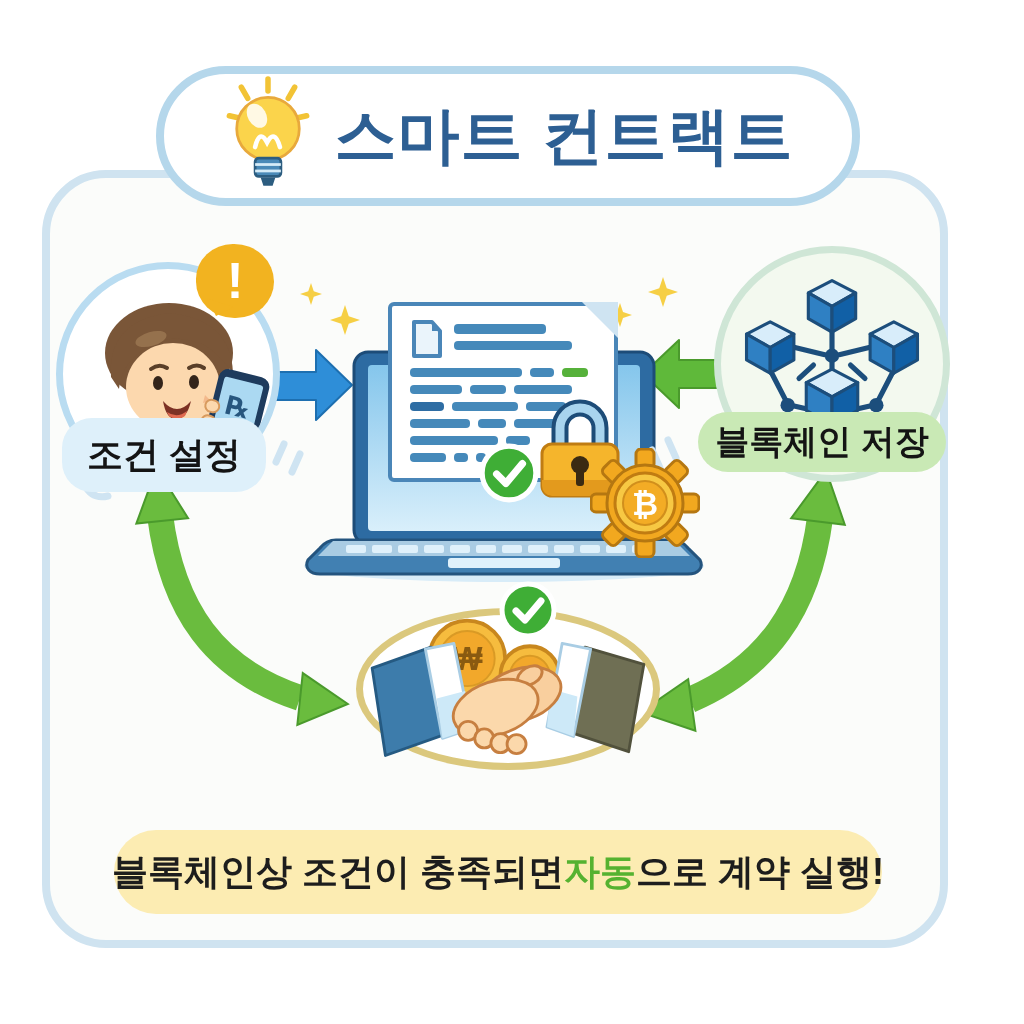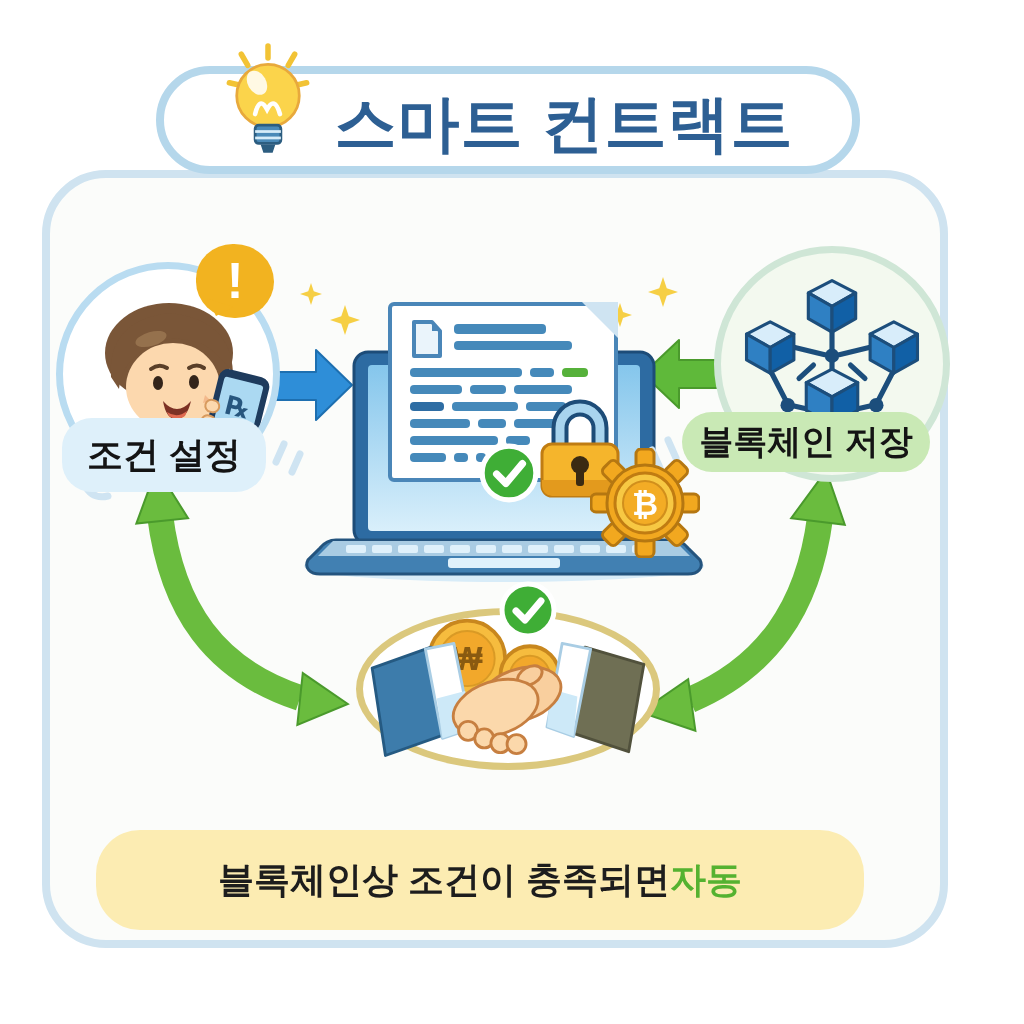--- a/index.html
+++ b/index.html
@@ -4,23 +4,23 @@
 <style>
   html,body{margin:0;padding:0;background:#ffffff;}
   *{box-sizing:border-box;font-family:"Liberation Sans","DejaVu Sans",sans-serif;}
   #stage{position:relative;width:1024px;height:1024px;background:#fff;overflow:hidden;}
 
   
   #panel{position:absolute;left:42px;top:170px;width:906px;height:778px;
     background:var(--panel_bg);border:8px solid var(--panel_border);border-radius:64px;z-index:0;}
 
   
-  #title-box{position:absolute;left:156px;top:66px;width:704px;height:108px;background:#fff;
+  #title-box{position:absolute;left:156px;top:66px;width:704px;height:140px;background:#fff;
     border:8px solid var(--title_border);border-radius:72px;z-index:6;
-    display:flex;align-items:flex-end;justify-content:center;gap:20px;}
+    display:flex;align-items:center;justify-content:center;gap:20px;}
   #title-text{font-size:62px;font-weight:800;color:var(--title_text);letter-spacing:1px;white-space:nowrap;}
 
   
   #arrows{position:absolute;left:0;top:0;width:1024px;height:1024px;z-index:1;pointer-events:none;}
 
   
   .node-circle{position:absolute;border-radius:50%;background:#fff;z-index:2;}
   #person-circle{left:56px;top:262px;width:224px;height:224px;border:7px solid var(--condition_ring);overflow:hidden;}
   #blockchain-circle{left:714px;top:246px;width:236px;height:236px;border:7px solid var(--blockchain_ring);
     background:#f3f9ef;display:flex;align-items:center;justify-content:center;}
@@ -31,21 +31,21 @@
   #speech-bubble{position:absolute;left:196px;top:244px;width:78px;height:74px;background:var(--bubble);
     border-radius:48% 52% 50% 50%;z-index:3;display:flex;align-items:center;justify-content:center;}
   #speech-bubble:after{content:"";position:absolute;left:6px;bottom:-12px;width:0;height:0;
     border:14px solid transparent;border-top-color:var(--bubble);transform:rotate(18deg);}
   #speech-bubble .mark{color:#fff;font-size:50px;font-weight:800;line-height:1;}
 
   
   .label-pill{position:absolute;z-index:4;display:flex;align-items:center;justify-content:center;
     font-weight:800;color:var(--label_text);white-space:nowrap;}
   #condition-label{left:62px;top:418px;width:204px;height:74px;background:var(--condition_bg);border-radius:30px;font-size:36px;}
-  #blockchain-label{left:682px;top:412px;width:248px;height:60px;background:var(--blockchain_bg);border-radius:30px;font-size:34px;}
+  #blockchain-label{left:698px;top:412px;width:248px;height:60px;background:var(--blockchain_bg);border-radius:30px;font-size:34px;}
   #execution-label{left:376px;top:744px;width:210px;height:64px;background:var(--execution_bg);border-radius:32px;font-size:38px;z-index:5;}
 
   
   #laptop{position:absolute;left:302px;top:350px;z-index:2;}
   #document{position:absolute;left:388px;top:302px;width:230px;height:180px;background:#fff;
     border:4px solid #4a86b8;border-radius:6px;z-index:3;padding:14px 14px 10px 18px;}
   #document .fold{position:absolute;top:-4px;right:-4px;width:0;height:0;
     border-style:solid;border-width:0 36px 36px 0;border-color:transparent #cfe4f2 transparent transparent;}
   .doc-head{display:flex;gap:10px;align-items:flex-start;margin-bottom:10px;}
   .doc-head-lines{display:flex;flex-direction:column;gap:7px;padding-top:4px;}
@@ -57,21 +57,21 @@
   
   .check-badge{position:absolute;z-index:6;}
   #doc-check{left:478px;top:442px;}
   #exec-check{left:498px;top:580px;}
   #padlock{position:absolute;left:538px;top:388px;z-index:5;}
   #gear{position:absolute;left:590px;top:448px;z-index:5;}
   .sparkle{position:absolute;z-index:2;}
   .deco{position:absolute;z-index:2;}
 
   
-  #banner{position:absolute;left:96px;top:830px;width:768px;height:100px;background:var(--banner_bg);
+  #banner{position:absolute;left:114px;top:830px;width:768px;height:84px;background:var(--banner_bg);
     border-radius:44px;z-index:4;display:flex;align-items:center;justify-content:center;white-space:nowrap;}
   #banner span{font-size:36px;font-weight:800;color:var(--banner_text);}
   #banner .hl{color:var(--banner_highlight);}
 </style>
 </head>
 <body>
 
 <div id="stage">
 
   <div id="panel"></div>
@@ -360,15 +360,16 @@
       <circle cx="120" cy="132" r="10" fill="#fbd8ab" stroke="#c77f40" stroke-width="3"></circle>
       <circle cx="137" cy="137" r="10" fill="#fbd8ab" stroke="#c77f40" stroke-width="3"></circle>
       <circle cx="154" cy="138" r="10" fill="#fbd8ab" stroke="#c77f40" stroke-width="3"></circle>
     </svg>
   </div>
 
 
   <div id="banner">
     <span>블록체인상 조건이 충족되면 </span>
       <span class="hl">자동</span>
+      <span>으로 계약 실행!</span>
   </div>
 
 </div>
 
 </body></html>

